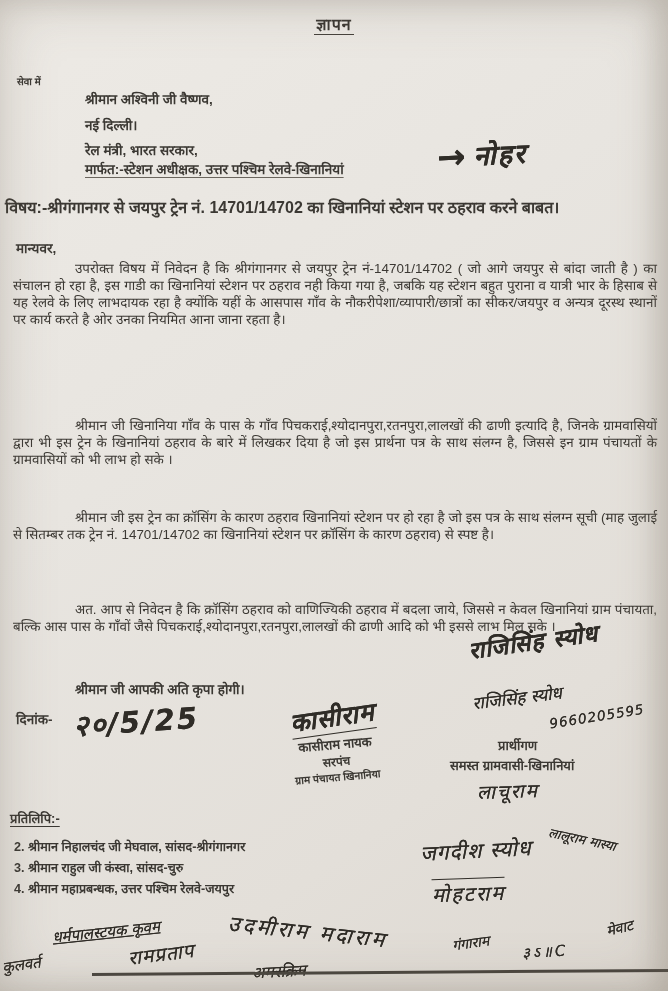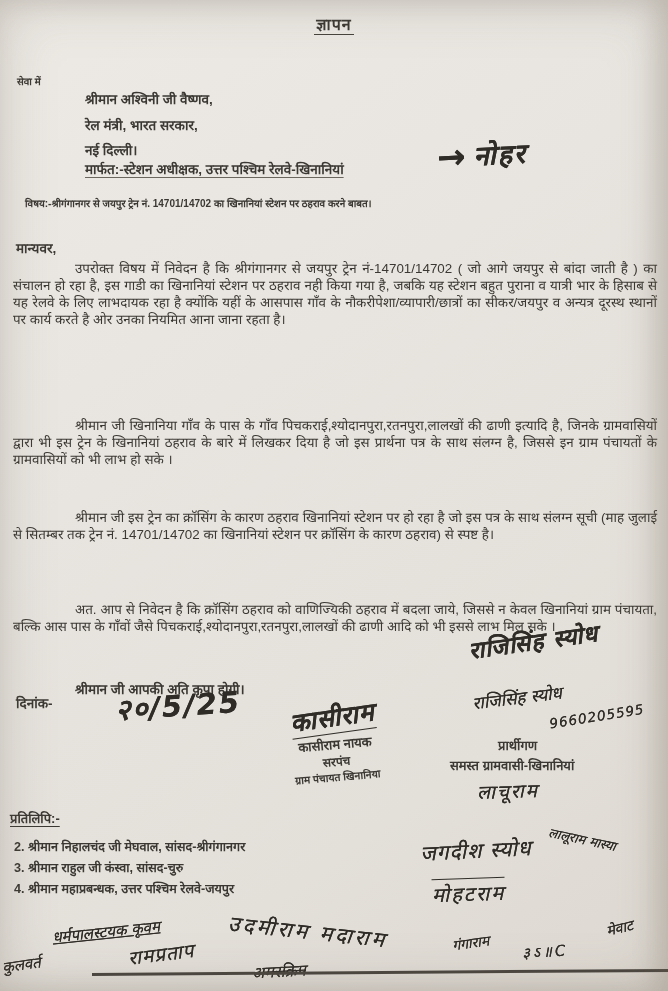--- a/index.html
+++ b/index.html
@@ -13,29 +13,29 @@
   .abs{position:absolute;}
   .sb{font-weight:600;}
   .doc-title{top:13px;left:0;width:100%;text-align:center;font-size:16px;font-weight:bold;letter-spacing:1px;}
   .doc-title span{border-bottom:1.6px solid #45423c;padding:0 2px 1px;}
   .seva{top:74px;left:17px;font-size:10px;}
   .addr{top:87px;left:85px;font-size:13.5px;line-height:25.5px;}
   .marfat{top:160px;left:85px;font-size:13.5px;text-decoration:underline;text-underline-offset:3px;text-decoration-color:#6a655d;}
   .forward{top:136px;left:437px;display:flex;align-items:center;gap:8px;transform:rotate(-3deg);}
   .forward .arr{font-size:34px;font-weight:bold;line-height:1;}
   .forward .dest{font-size:27px;font-weight:bold;letter-spacing:2px;}
-  .subject{top:196px;left:25px;width:644px;font-size:10px;font-weight:bold;}
+  .subject{top:196px;left:5px;width:644px;font-size:16px;font-weight:bold;}
   .greeting{top:239px;left:16px;font-size:13.5px;}
   .para{left:13px;width:644px;font-size:13.4px;line-height:17px;text-align:justify;text-indent:62px;font-weight:500;}
   .p1{top:247px;}
   .p2{top:404px;}
   .p3{top:496px;}
   .p4{top:588px;}
   .closing{top:680px;left:75px;font-size:13.5px;}
-  .date-row{top:694px;left:16px;font-size:13.5px;display:flex;align-items:flex-start;gap:42px;}
+  .date-row{top:710px;left:16px;font-size:13.5px;display:flex;align-items:flex-start;}
   .hw{font-style:italic;color:#2f2c27;text-shadow:0 0 .5px currentColor;font-family:"DejaVu Sans","Liberation Sans",sans-serif;}
   .date-val{font-size:29px;margin-left:20px;margin-top:-9px;transform:rotate(-4deg);font-weight:bold;letter-spacing:2px;}
   .stamp{top:699px;left:292px;transform:rotate(-5deg);text-align:center;}
   .stamp-sig{font-size:25px;font-weight:bold;letter-spacing:1px;border-bottom:1.5px solid #2f2c27;transform:rotate(-3deg);display:inline-block;}
   .stamp-name{font-size:13px;font-weight:bold;margin-top:1px;}
   .stamp-post{font-size:12px;font-weight:bold;}
   .stamp-org{font-size:10.5px;font-weight:bold;}
   .sig-raj1{top:625px;left:468px;font-size:23px;transform:rotate(-8deg);font-weight:bold;letter-spacing:1px;}
   .sig-raj2{top:686px;left:472px;font-size:17px;transform:rotate(-7deg);}
   .phone{top:708px;left:549px;font-size:13.5px;transform:rotate(-9deg);letter-spacing:1px;}
@@ -62,22 +62,22 @@
 <body>
 
 <div class="page">
 
   <div class="abs doc-title"><span>ज्ञापन</span></div>
 
   <div class="abs seva sb">सेवा में</div>
 
   <div class="abs addr sb">
     <div>श्रीमान अश्विनी जी वैष्णव,</div>
+    <div>नई दिल्ली।</div>
     <div>रेल मंत्री, भारत सरकार,</div>
-    <div>नई दिल्ली।</div>
   </div>
 
   <div class="abs marfat sb">मार्फत:-स्टेशन अधीक्षक, उत्तर पश्चिम रेलवे-खिनानियां</div>
 
   <div class="abs forward hw">
     <span class="arr">→</span>
     <span class="dest">नोहर</span>
   </div>
 
   <div class="abs subject">विषय:-श्रीगंगानगर से जयपुर ट्रेन नं. 14701/14702 का खिनानियां स्टेशन पर ठहराव करने बाबत।</div>

